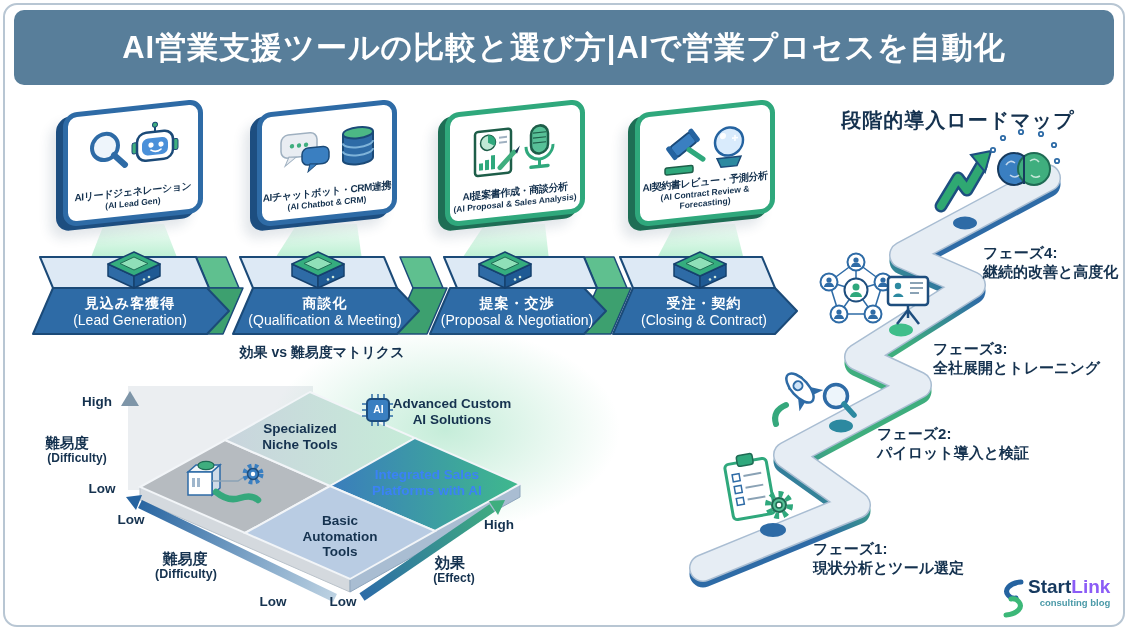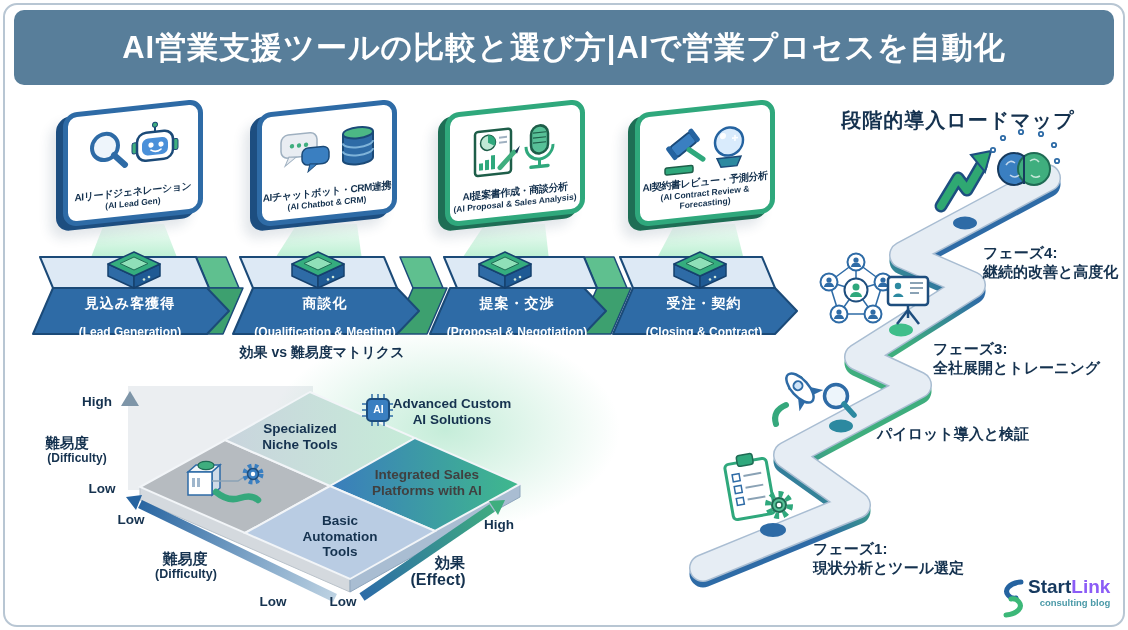--- a/index.html
+++ b/index.html
@@ -16,21 +16,21 @@
         padding-bottom:7px;box-sizing:border-box;}
   .card.blue{border:5px solid #2e6ba6;box-shadow:-7px 4px 0 #1d4e80,-13px 11px 12px rgba(30,60,90,.13);}
   .card.green{border:5px solid #2fa87c;box-shadow:-7px 4px 0 #1e6e55,-13px 11px 12px rgba(30,60,90,.13);}
   .card svg.cicons{position:absolute;top:11px;left:50%;transform:translateX(-50%);}
   .card-jp{font-size:10px;font-weight:bold;color:#15324f;white-space:nowrap;letter-spacing:-0.4px;}
   .card-en{font-size:8.5px;font-weight:bold;color:#15324f;text-align:center;line-height:1.1;}
   .card:nth-of-type(2) .card-jp{font-size:9px;}
   
   .blk{position:absolute;top:292px;width:180px;text-align:center;color:#fff;}
   .blk .jp{font-size:14px;font-weight:bold;line-height:22px;letter-spacing:1px;}
-  .blk .en{font-size:12px;font-weight:bold;line-height:12px;margin-top:12px;}
+  .blk .en{font-size:14px;font-weight:normal;line-height:12px;}
   
   .sec-title{font-weight:bold;color:#15324f;}
   
   .qlab{font-weight:bold;font-size:13.5px;line-height:1.16;color:#15324f;}
   .axlab{font-weight:bold;color:#15324f;}
   
   .phase{position:absolute;color:#15324f;font-weight:bold;font-size:15px;line-height:1.25;}
   
   .logo{position:absolute;left:1000px;top:577px;display:flex;align-items:flex-start;}
   .logo-name{font-size:19px;font-weight:bold;line-height:20px;}
@@ -420,43 +420,44 @@
     <div class="en">(Proposal &amp; Negotiation)</div>
   </div>
   <div class="blk" style="left:614px">
     <div class="jp">受注・契約</div>
     <div class="en">(Closing &amp; Contract)</div>
   </div>
 
   <div class="abs ctr sec-title" style="left:322px;top:344px;font-size:14px;width:280px">効果 vs 難易度マトリクス</div>
   <div class="abs ctr qlab" style="left:300px;top:421px;width:110px">Specialized Niche Tools</div>
   <div class="abs ctr qlab" style="left:452px;top:396px;width:135px">Advanced Custom AI Solutions</div>
-  <div class="abs ctr qlab" style="left:427px;top:467px;width:140px;color:#404040">Integrated Sales Platforms with AI</div>
+  <div class="abs ctr qlab" style="left:427px;top:467px;width:140px;color:#3b82f6">Integrated Sales Platforms with AI</div>
   <div class="abs ctr qlab" style="left:340px;top:513px;width:90px">Basic Automation Tools</div>
   <div class="abs ctr" style="left:378.5px;top:403px;font-size:10.5px;font-weight:bold;color:#fff">AI</div>
 
   <div class="abs ctr axlab" style="left:97px;top:394px;font-size:13.5px">High</div>
   <div class="abs ctr axlab" style="left:67px;top:434px;font-size:14.5px">難易度</div>
   <div class="abs ctr axlab" style="left:77px;top:451px;font-size:12px">(Difficulty)</div>
   <div class="abs ctr axlab" style="left:102px;top:481px;font-size:13.5px">Low</div>
   <div class="abs ctr axlab" style="left:131px;top:512px;font-size:13.5px">Low</div>
   <div class="abs ctr axlab" style="left:185px;top:550px;font-size:15px">難易度</div>
   <div class="abs ctr axlab" style="left:186px;top:567px;font-size:12.5px">(Difficulty)</div>
   <div class="abs ctr axlab" style="left:273px;top:594px;font-size:13.5px">Low</div>
   <div class="abs ctr axlab" style="left:343px;top:594px;font-size:13.5px">Low</div>
   <div class="abs ctr axlab" style="left:450px;top:554px;font-size:15px">効果</div>
-  <div class="abs ctr axlab" style="left:438px;top:571px;font-size:16px">(Effect)</div>
+  <div class="abs ctr axlab" style="left:454px;top:571px;font-size:12px">(Effect)</div>
   <div class="abs ctr axlab" style="left:499px;top:517px;font-size:13.5px">High</div>
 
   <div class="abs ctr sec-title" style="left:958px;top:107px;font-size:20px;width:240px;letter-spacing:1px">段階的導入ロードマップ</div>
   <div class="phase" style="left:813px;top:540px">
     <div>フェーズ1:</div>
     <div>現状分析とツール選定</div>
   </div>
   <div class="phase" style="left:877px;top:425px">
+    <div>フェーズ2:</div>
     <div>パイロット導入と検証</div>
   </div>
   <div class="phase" style="left:933px;top:340px">
     <div>フェーズ3:</div>
     <div>全社展開とトレーニング</div>
   </div>
   <div class="phase" style="left:983px;top:244px">
     <div>フェーズ4:</div>
     <div>継続的改善と高度化</div>
   </div>

